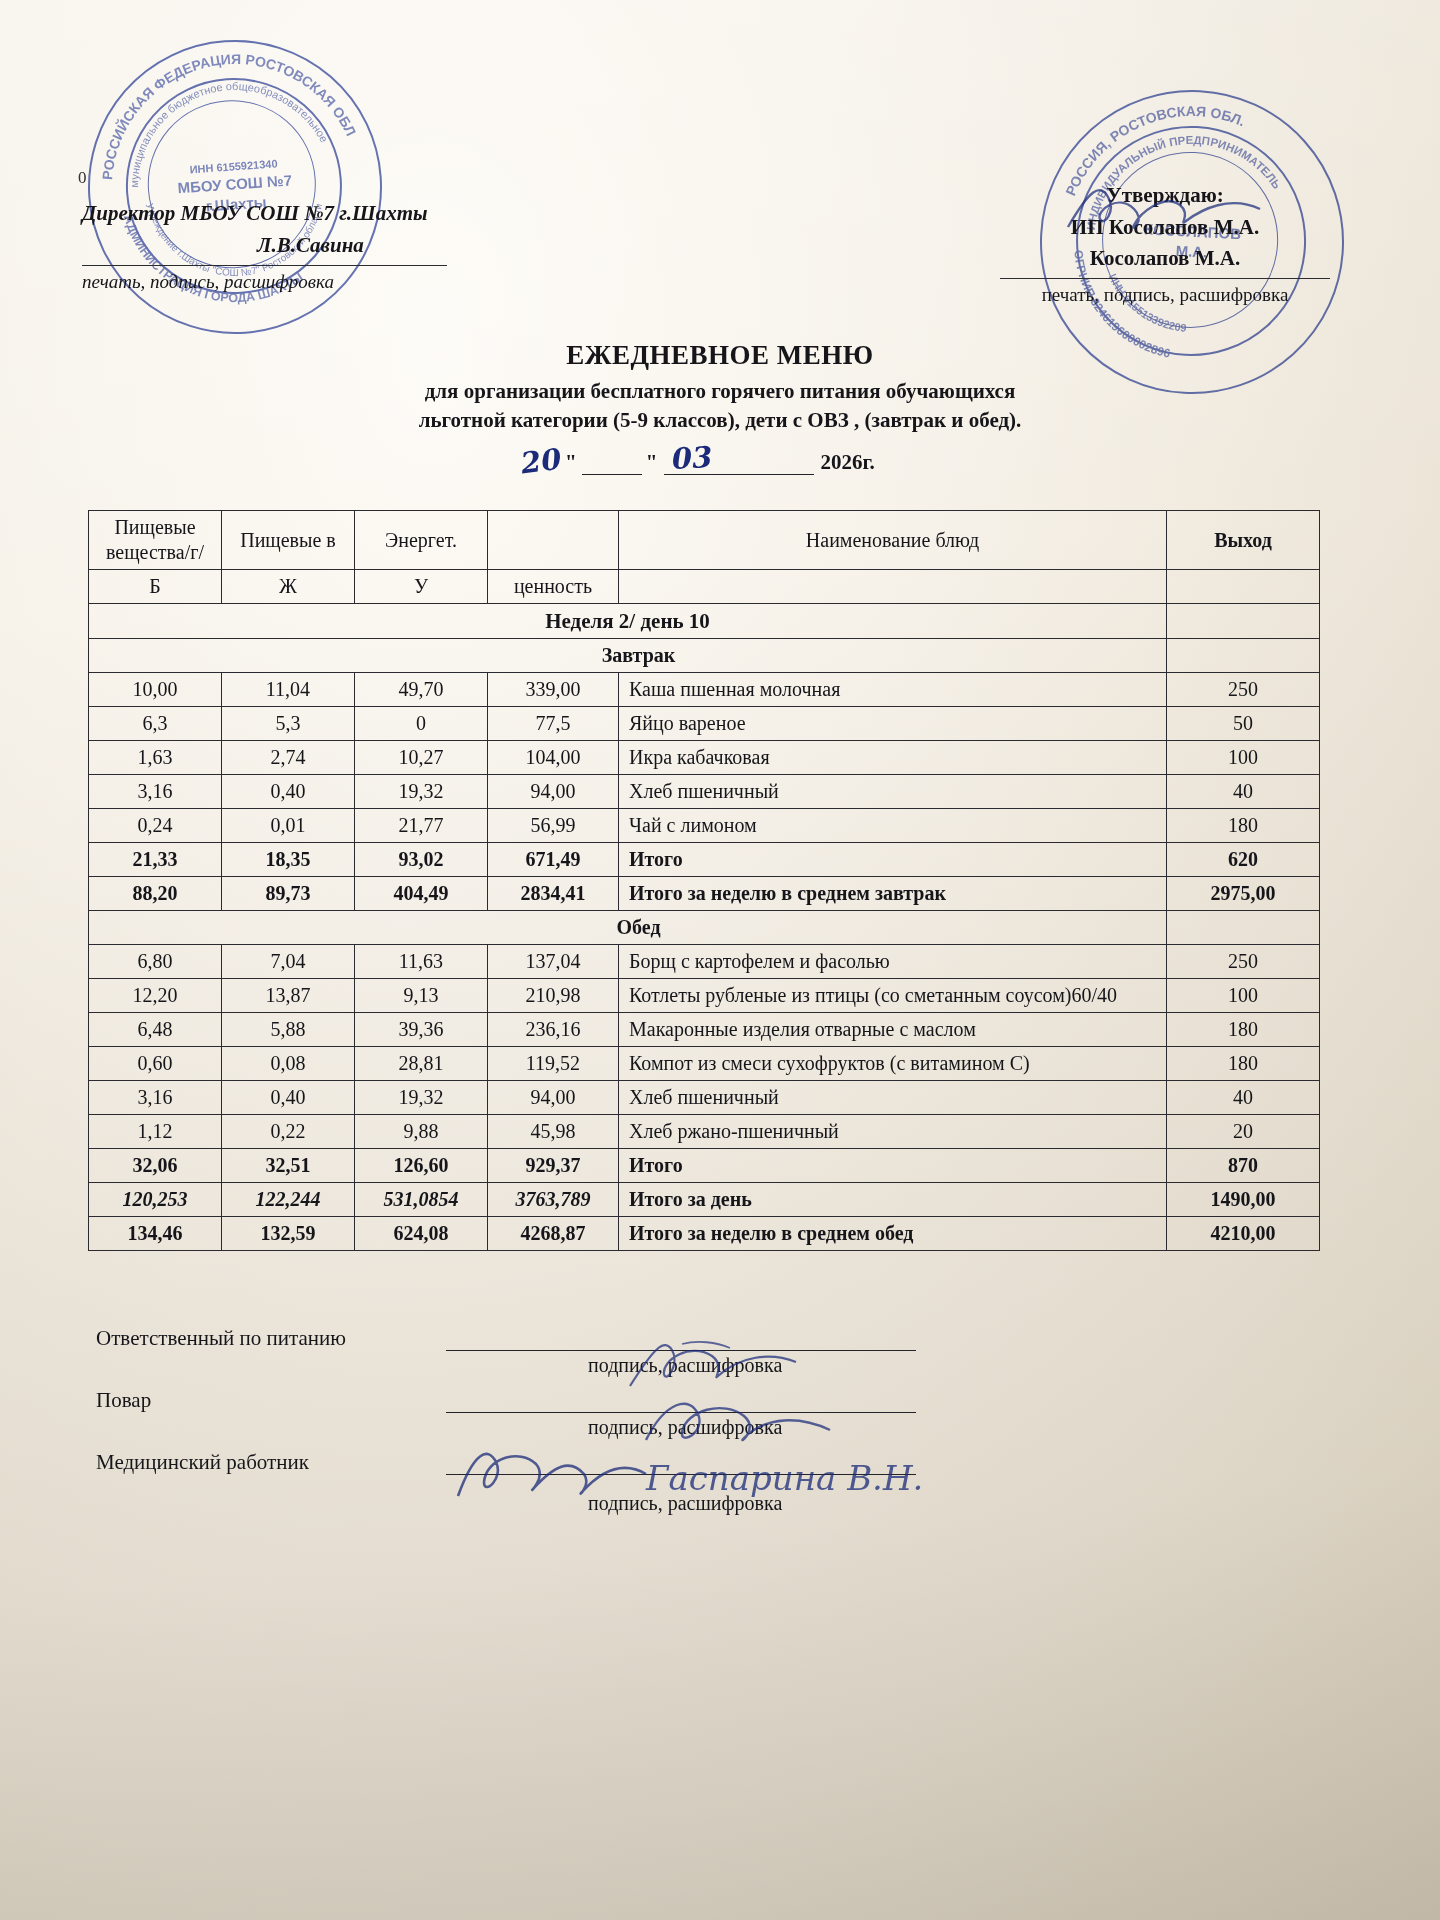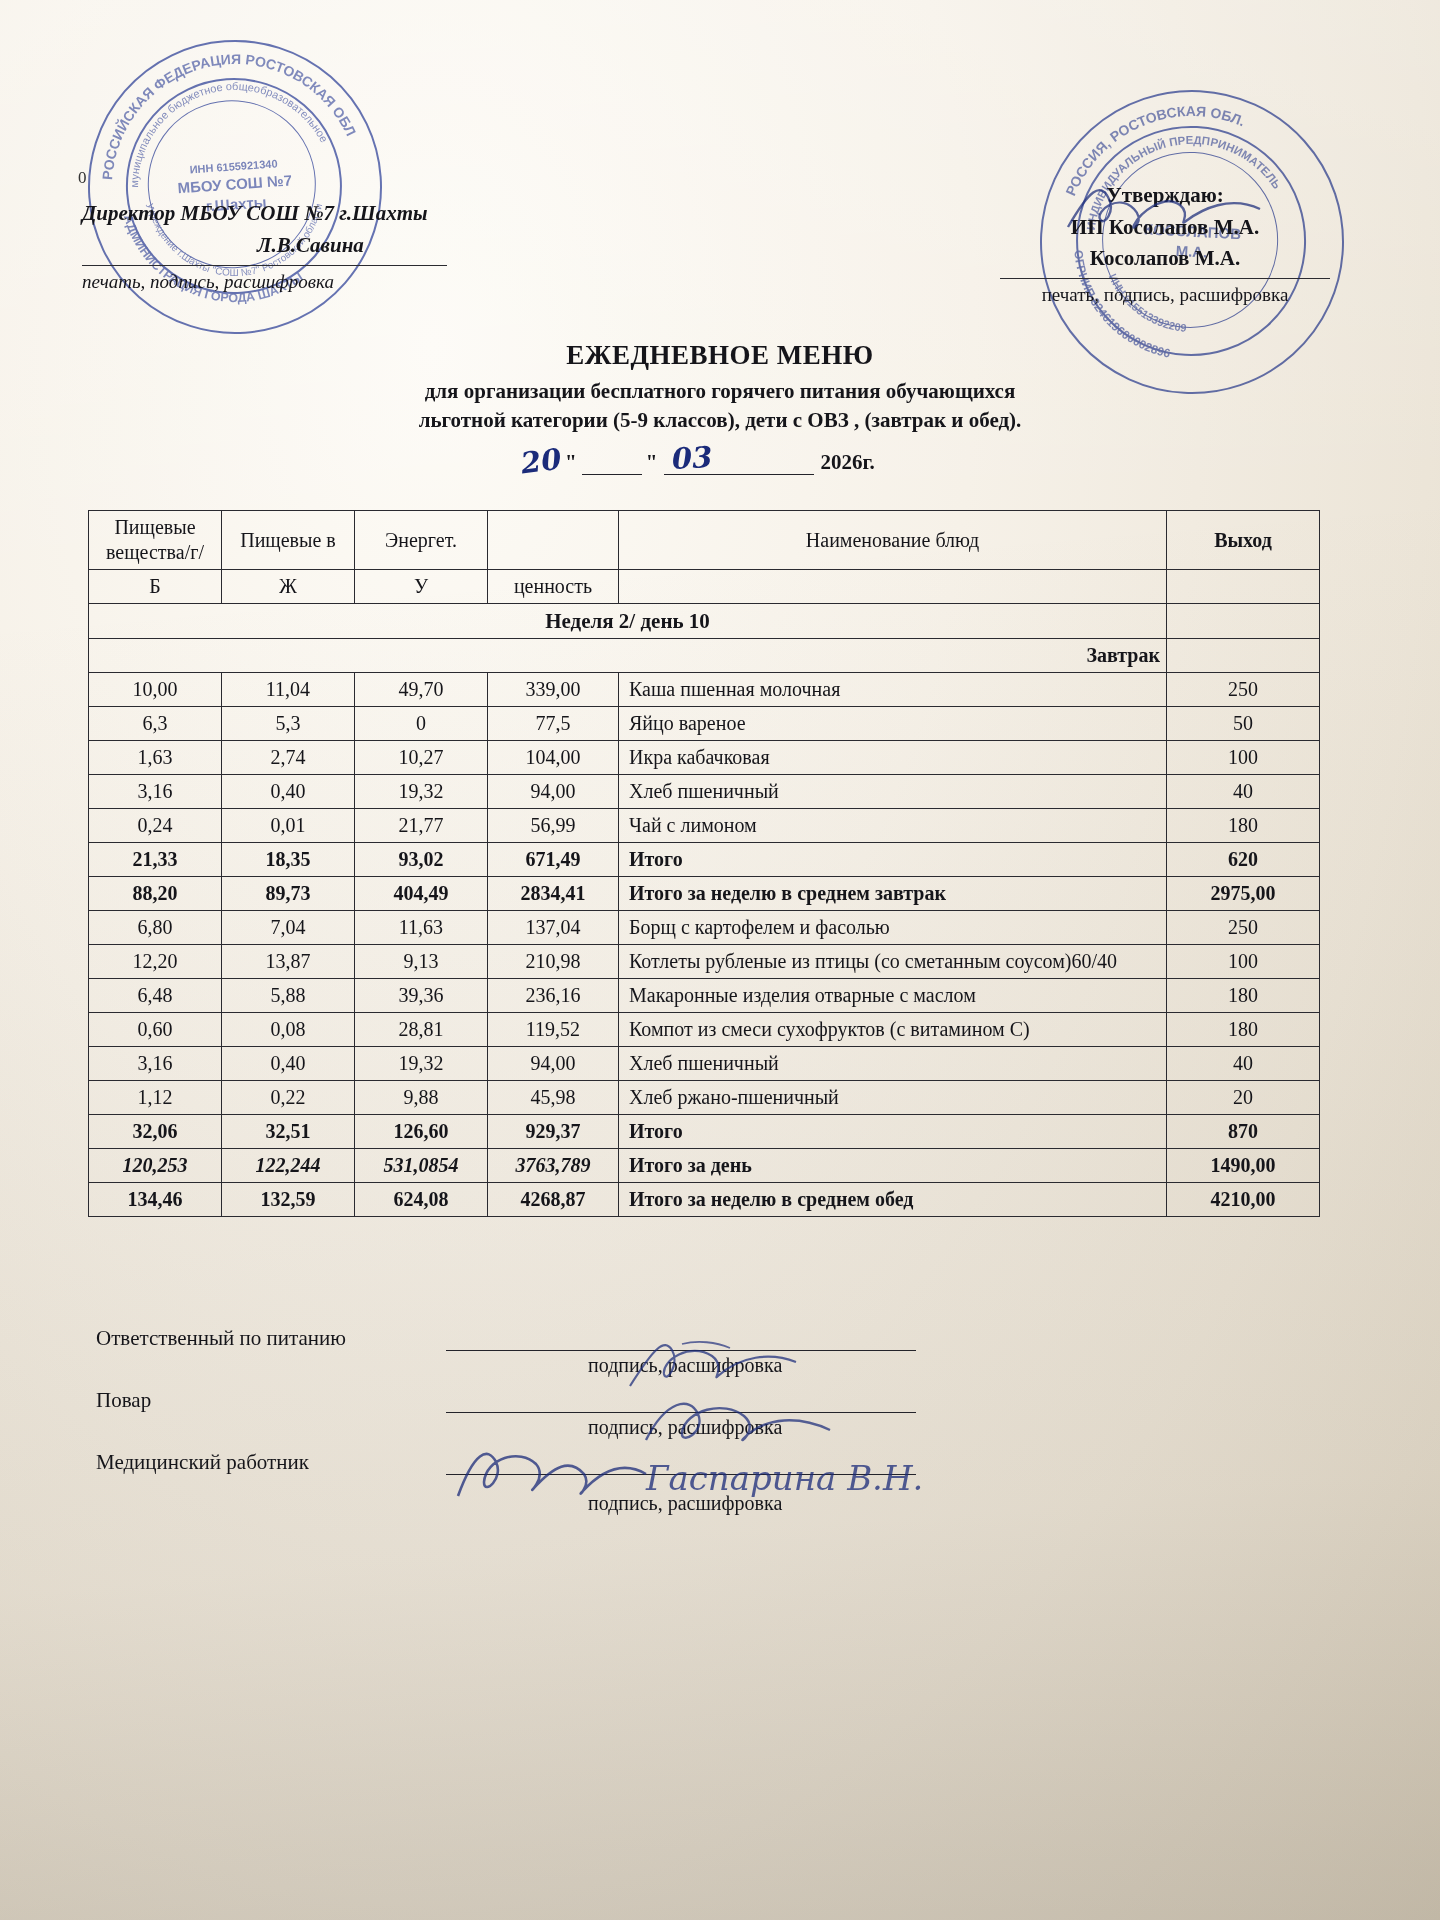--- a/index.html
+++ b/index.html
@@ -98,21 +98,21 @@
   .w6 { width:140px; }
 
   .hdr-row td { font-weight:normal; font-size:20px; }
   .subhdr td { }
   .weekrow td { font-weight:bold; font-size:21px; border-left:1.4px solid #2a2a30; }
   .totals td { font-weight:bold; }
   .totals-it td { font-weight:bold; font-style:italic; }
 
   
   tr.sect td.sect-label {
-    text-align:right; font-weight:bold; padding-left:28px;
+    text-align:center; font-weight:bold; padding-left:28px;
   }
 
   
   .footer { position:absolute; left:96px; top:1320px; width:1250px; font-size:21px; }
   .frow { position:relative; height:62px; }
   .frow .lbl { position:absolute; left:0; top:6px; }
   .frow .line { position:absolute; left:350px; top:30px; width:470px; border-top:1.5px solid #23232a; }
   .frow .cap { position:absolute; left:492px; top:34px; font-size:20px; }
 
   
@@ -335,20 +335,24 @@
     </tr>
     <tr class="totals">
       <td>88,20</td>
       <td>89,73</td>
       <td>404,49</td>
       <td>2834,41</td>
       <td class="c-name">Итого за неделю в среднем завтрак</td>
       <td>2975,00</td>
     </tr>
 
+    <tr class="sect">
+      <td colspan="5" class="sect-label" style="border-right:none;">Обед</td>
+      <td></td>
+    </tr>
 
     </tbody>
       <tbody id="lunch-body">
         <tr>
           <td>6,80</td>
           <td>7,04</td>
           <td>11,63</td>
           <td>137,04</td>
           <td class="c-name">Борщ с картофелем и фасолью</td>
           <td>250</td>

